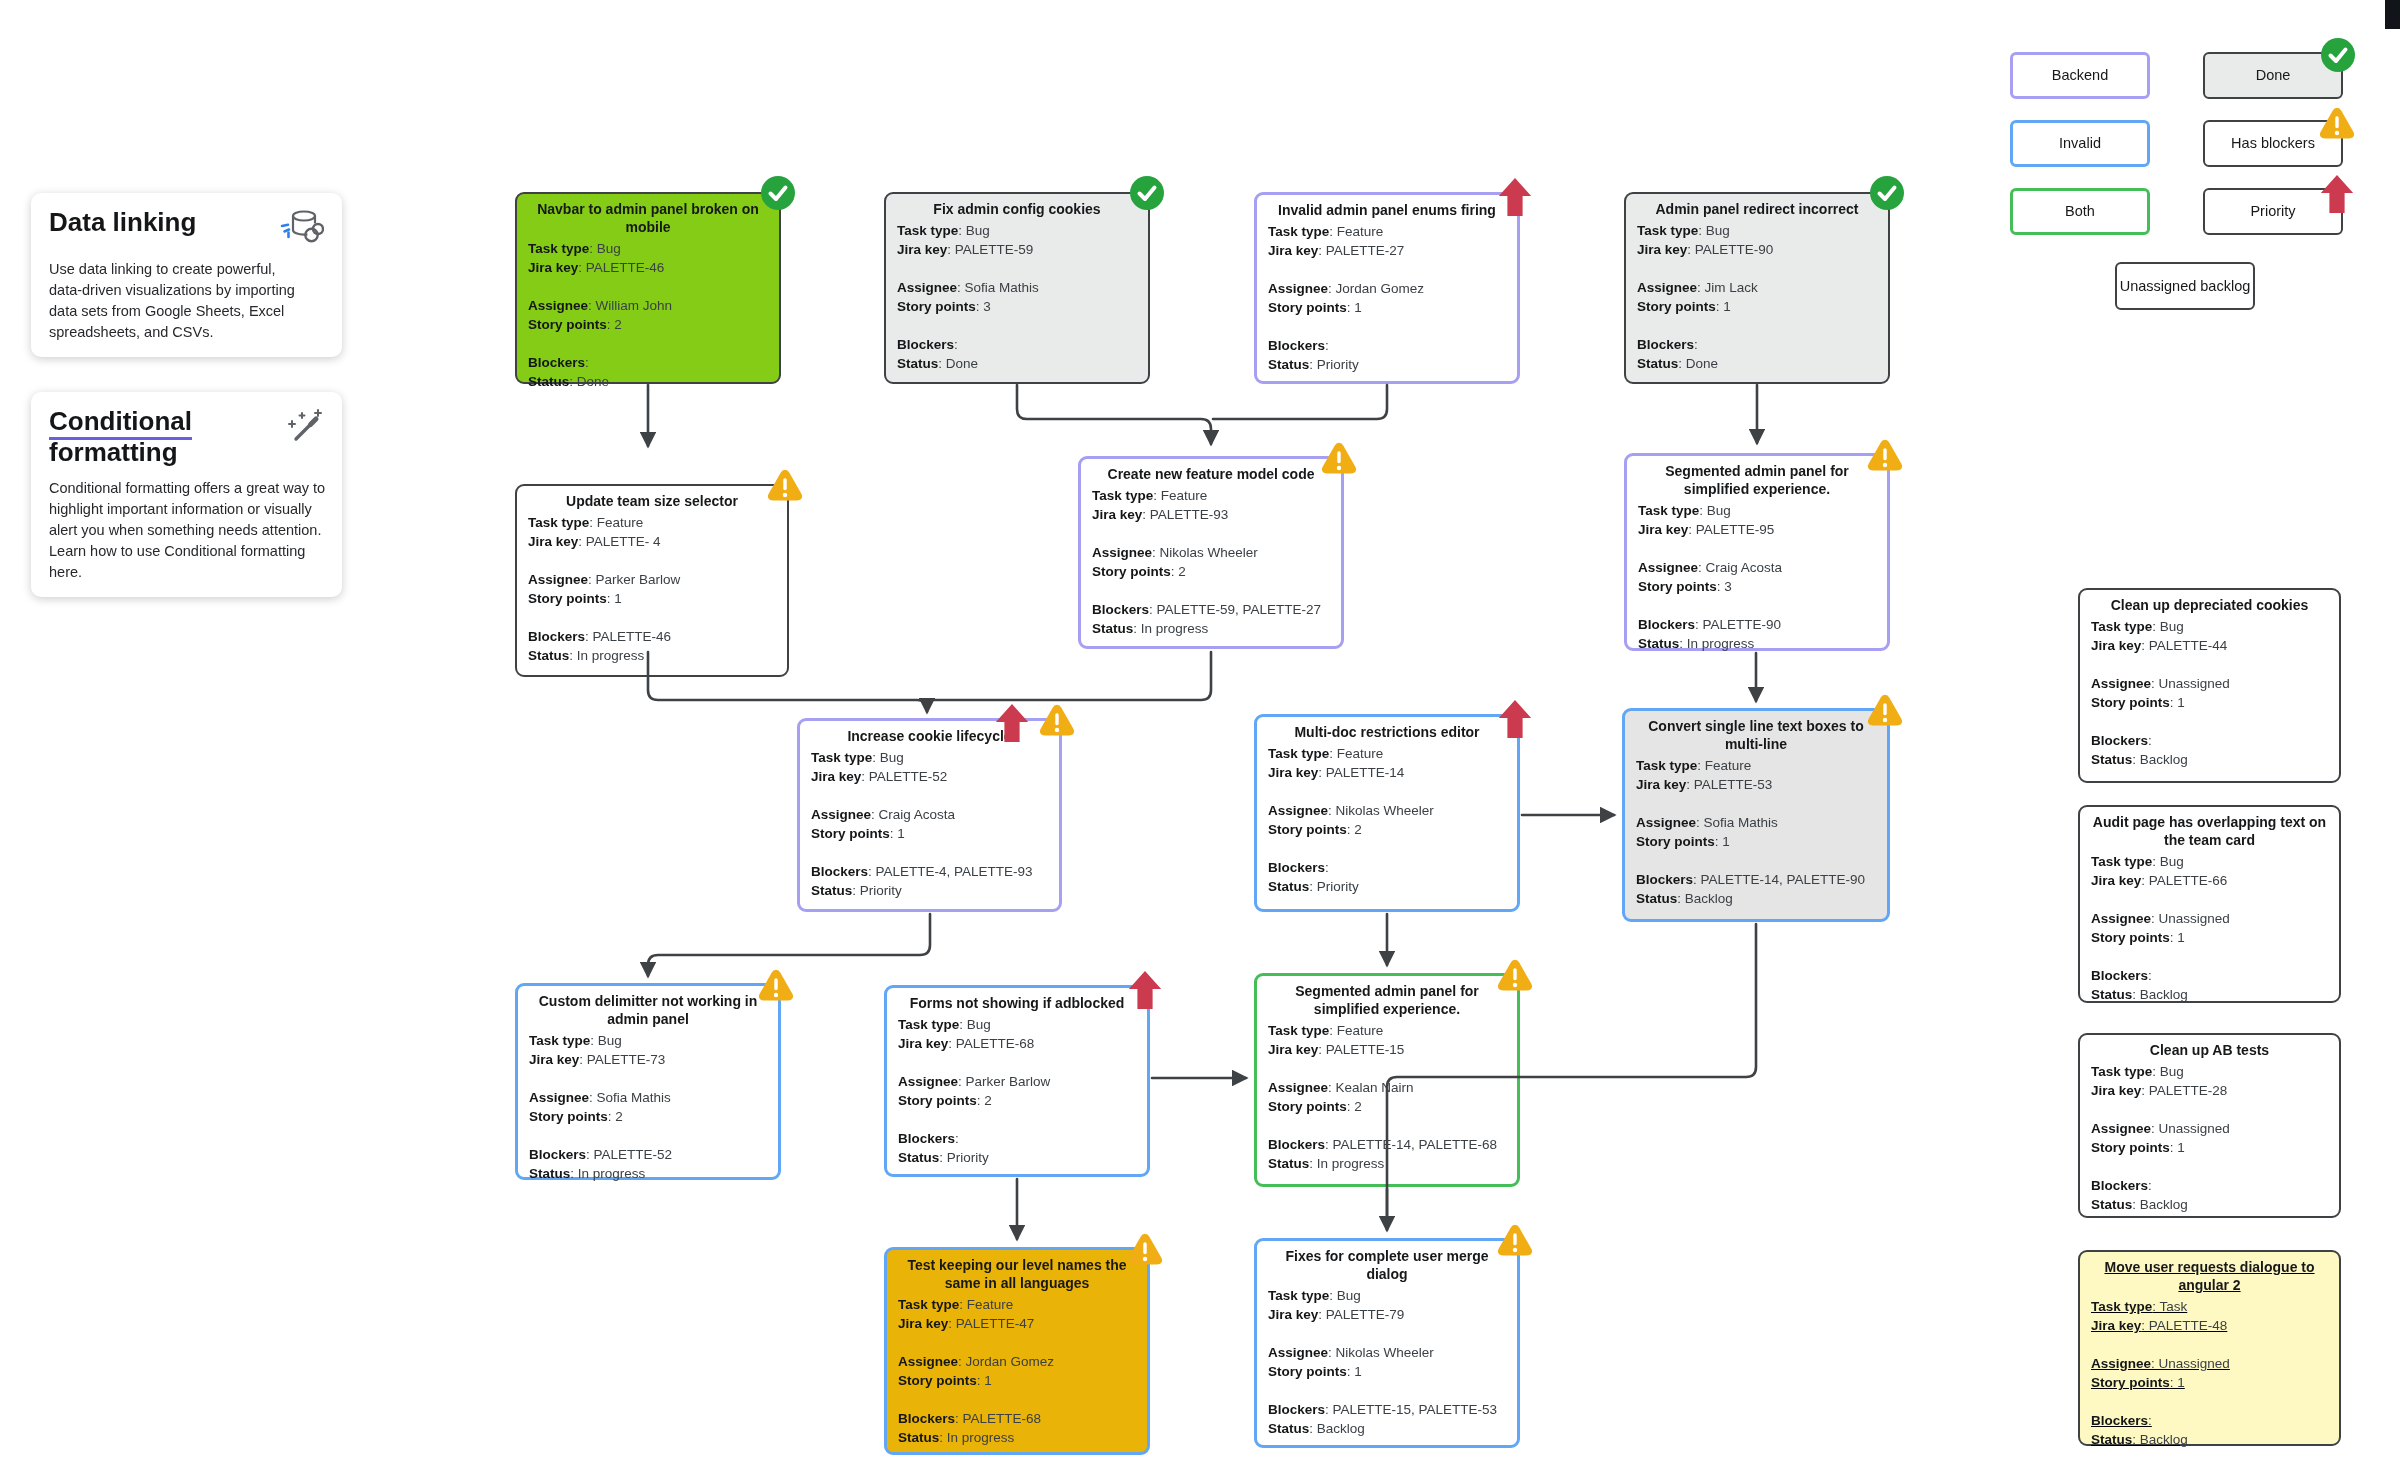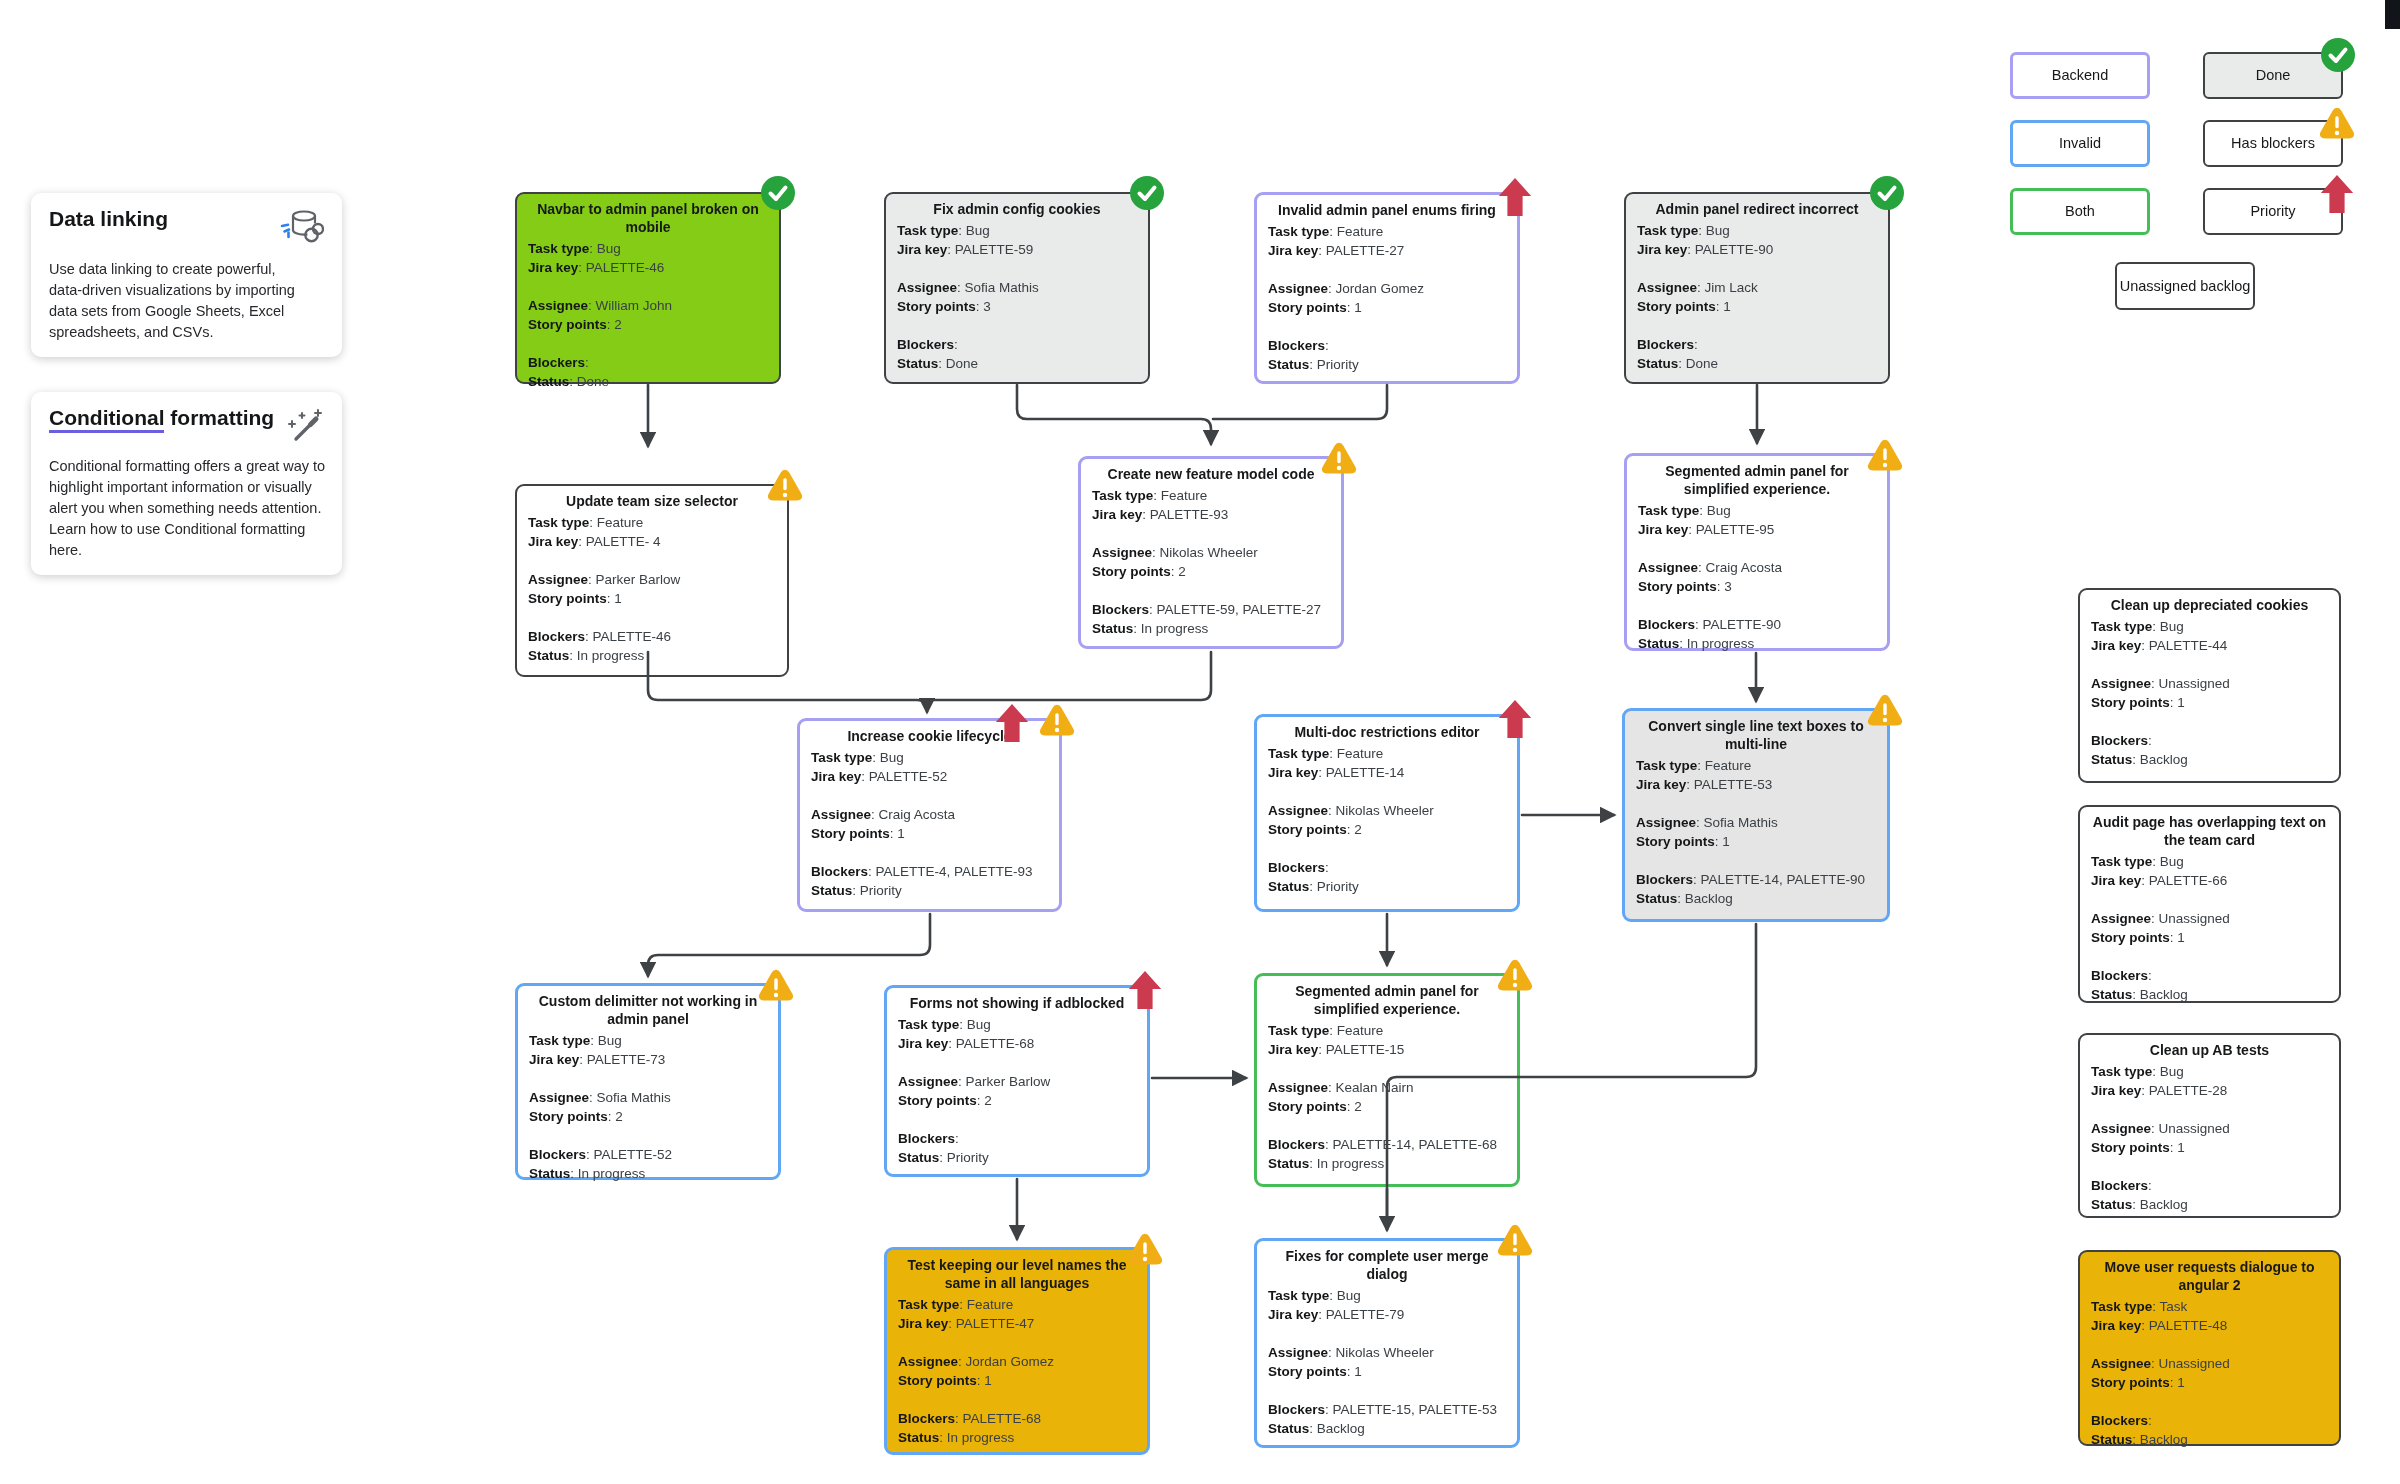--- a/index.html
+++ b/index.html
@@ -21,21 +21,21 @@
 
   
   .legend-box{position:absolute;box-sizing:border-box;background:#fff;border:2.5px solid #3f4245;
               border-radius:6px;display:flex;align-items:center;justify-content:center;text-align:center;z-index:1;}
   .legend-label{font-size:14.5px;color:#17181a;line-height:17px;}
 
   
   .note{position:absolute;box-sizing:border-box;background:#fff;border-radius:10px;
         box-shadow:0 2px 10px rgba(0,0,0,0.20);padding:14px 18px;z-index:1;}
   .note-head{display:flex;justify-content:space-between;align-items:flex-start;}
-  .note-title{font-size:21px;font-weight:bold;color:#141618;}
+  .note-title{font-size:26px;font-weight:bold;color:#141618;}
   .note-title .u{border-bottom:3.5px solid #6a5fe0;padding-bottom:1px;}
   .note-icon svg{display:block;}
   .note-body{font-size:14.5px;line-height:21px;color:#26282b;margin:10px 0 0 0;}
 
   .corner-frag{position:absolute;top:0;right:0;width:15px;height:29px;background:#111418;z-index:4;}
 </style>
 </head>
 <body>
 
 <div id="canvas">
@@ -422,21 +422,21 @@
     <div class="card-title">Clean up AB tests</div>
     <div class="rows">
           <div class="row"><span class="lbl">Task type</span><span class="val">: Bug</span></div>
           <div class="row"><span class="lbl">Jira key</span><span class="val">: PALETTE-28</span></div>
           <div class="row gap"><span class="lbl">Assignee</span><span class="val">: Unassigned</span></div>
           <div class="row"><span class="lbl">Story points</span><span class="val">: 1</span></div>
           <div class="row gap"><span class="lbl">Blockers</span><span class="val">: </span></div>
           <div class="row"><span class="lbl">Status</span><span class="val">: Backlog</span></div>
         </div>
   </div>
-      <div class="card" style="left: 2078px; top: 1250px; width: 263px; height: 196px; border-color: rgb(63, 66, 69); border-width: 2.5px; background: #eab308;">
+      <div class="card" style="left: 2078px; top: 1250px; width: 263px; height: 196px; border-color: rgb(63, 66, 69); border-width: 2.5px; background: #fef9c3; text-decoration: underline;">
 
     <div class="card-title">Move user requests dialogue to angular 2</div>
     <div class="rows">
           <div class="row"><span class="lbl">Task type</span><span class="val">: Task</span></div>
           <div class="row"><span class="lbl">Jira key</span><span class="val">: PALETTE-48</span></div>
           <div class="row gap"><span class="lbl">Assignee</span><span class="val">: Unassigned</span></div>
           <div class="row"><span class="lbl">Story points</span><span class="val">: 1</span></div>
           <div class="row gap"><span class="lbl">Blockers</span><span class="val">: </span></div>
           <div class="row"><span class="lbl">Status</span><span class="val">: Backlog</span></div>
         </div>

